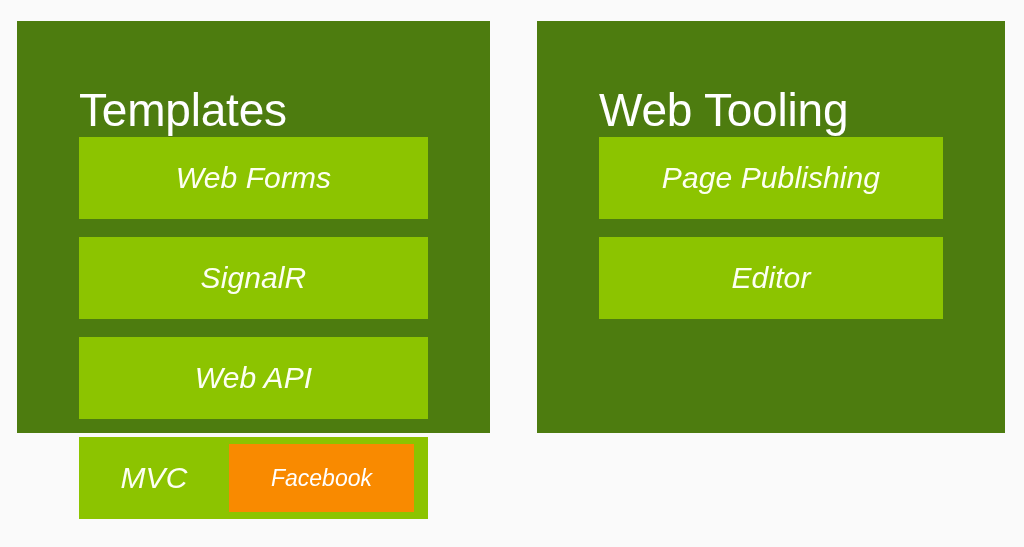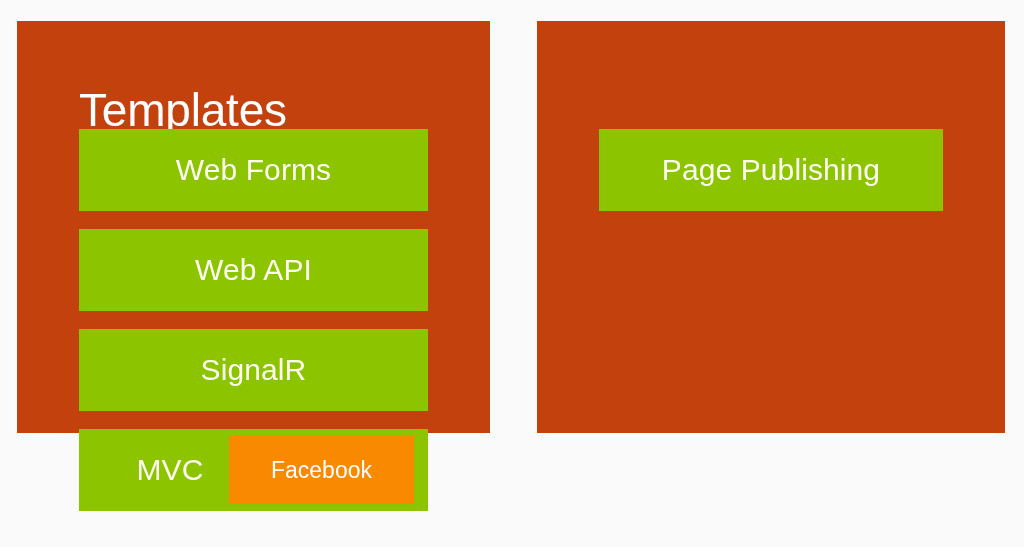--- a/index.html
+++ b/index.html
@@ -19,21 +19,21 @@
     width: 1024px;
     height: 547px;
     background: #fafafa;
   }
 
   
   .panel {
     position: absolute;
     top: 21px;
     height: 412px;
-    background: #c2410c;
+    background: #4d7c0f;
     box-sizing: border-box;
   }
   #panel-templates { left: 17px;  width: 473px; }
   #panel-tooling   { left: 537px; width: 468px; }
 
   .panel-title {
     position: absolute;
     top: 34px;
     left: 62px;
     right: 20px;
@@ -41,26 +41,27 @@
     font-weight: 400;
     line-height: 1.08;
     color: #ffffff;
     letter-spacing: -0.2px;
     white-space: nowrap;
   }
 
   
   .items {
     position: absolute;
-    top: 108px;
+    top: 116px;
     left: 62px;
     right: 62px;
     display: flex;
     flex-direction: column;
     gap: 18px;
+    font-style: italic;
   }
 
   .item {
     position: relative;
     height: 82px;
     background: #8cc400;
     display: flex;
     align-items: center;
     justify-content: center;
     box-sizing: border-box;
@@ -71,21 +72,21 @@
     font-weight: 400;
     color: #fdfff2;
     line-height: 1;
     letter-spacing: 0.1px;
     white-space: nowrap;
   }
 
   
   .item.split {
     justify-content: flex-start;
-    padding-left: 16px;
+    padding-left: 0;
   }
   .split-left {
     width: 150px;
     display: flex;
     align-items: center;
     justify-content: center;
     flex: none;
   }
   .split-right {
     position: absolute;
@@ -121,48 +122,52 @@
   <section class="panel" id="panel-templates">
     <h1 class="panel-title">Templates</h1>
 
     <div class="items">
 
       <div class="item">
         <span class="item-label">Web Forms</span>
       </div>
 
       <div class="item">
-        <span class="item-label">Web API</span>
+        <span class="item-label">SignalR</span>
       </div>
 
       <div class="item">
-        <span class="item-label">SignalR</span>
+        <span class="item-label">Web API</span>
       </div>
 
       <div class="item split">
         <div class="split-left">
           <span class="item-label">MVC</span>
         </div>
         <div class="split-right">
           <div class="sub-item">
             <span class="sub-label">Facebook</span>
           </div>
         </div>
       </div>
 
     </div>
   </section>
 
   <section class="panel" id="panel-tooling">
+    <h1 class="panel-title">Web Tooling</h1>
 
     <div class="items">
 
       <div class="item">
         <span class="item-label">Page Publishing</span>
       </div>
 
 
 
+      <div class="item">
+        <span class="item-label">Editor</span>
+      </div>
 
     </div>
   </section>
 
 </div>
 
 </body></html>

